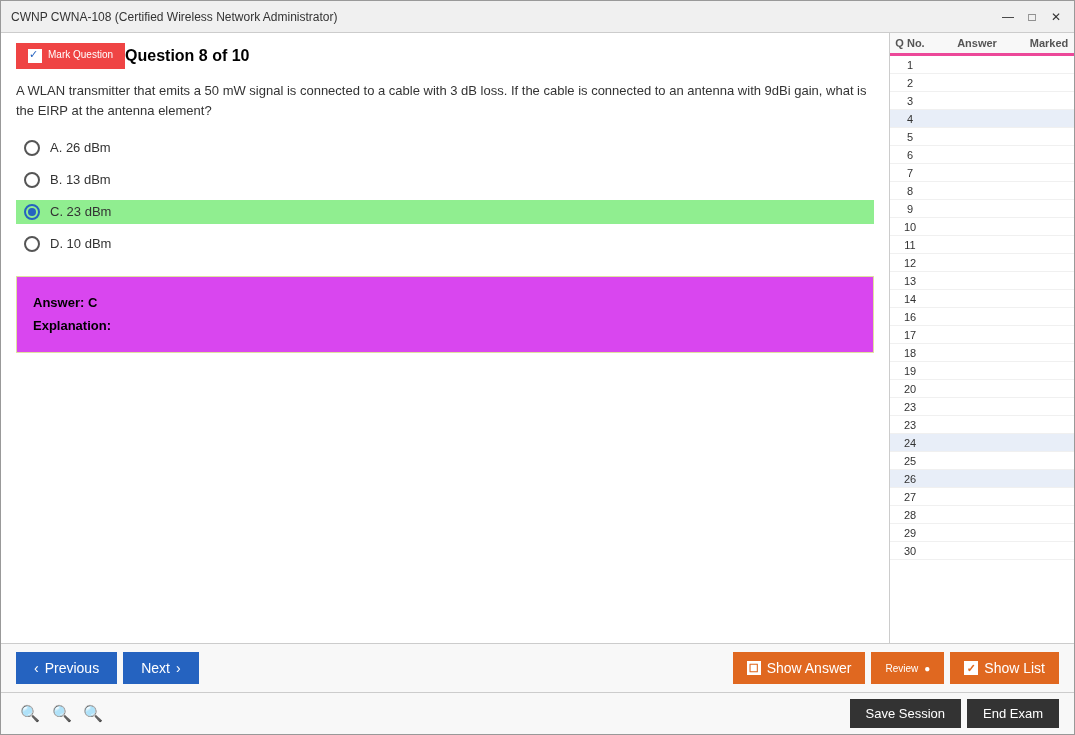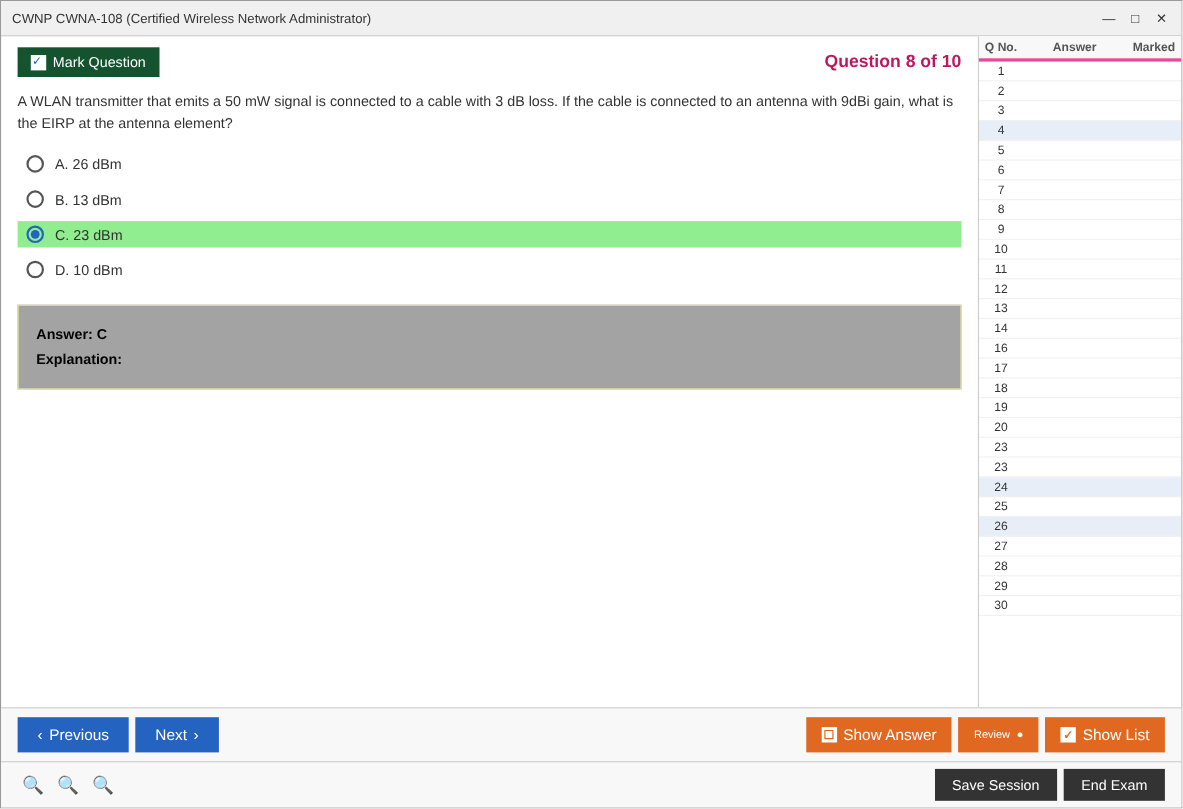--- a/index.html
+++ b/index.html
@@ -59,64 +59,63 @@
       padding: 10px 15px;
       overflow-y: auto;
     }
     
     .header-row {
       display: flex;
       align-items: center;
       margin-bottom: 12px;
     }
     .mark-question-btn {
-      background: #14532d;
+      background: #ef4444;
       color: #fff;
       border: none;
       padding: 6px 12px;
-      font-size: 13px;
-      cursor: pointer;
-      display: flex;
-      align-items: flex-end;
+      font-size: 10px;
+      cursor: pointer;
+      display: flex;
+      align-items: flex-start;
       gap: 6px;
       white-space: nowrap;
     }
     .mark-question-btn .checkbox-icon {
       width: 14px;
       height: 14px;
       background: #fff;
       display: inline-block;
       position: relative;
     }
     .mark-question-btn .checkbox-icon::after {
       content: '✓';
       color: #2563c0;
       font-size: 11px;
       position: absolute;
       top: -1px;
       left: 1px;
     }
     .question-title {
       flex: 1;
-      text-align: right;
+      text-align: left;
       font-size: 16px;
       font-weight: bold;
-      color: #be185d;
+      color: #000000;
     }
     
     .question-text {
       font-size: 13px;
       color: #333;
       margin-bottom: 16px;
       line-height: 1.5;
     }
     
     .option-row {
       display: flex;
-      align-items: center;
       margin-bottom: 8px;
       padding: 4px 8px;
       cursor: pointer;
     }
     .option-row.selected-correct {
       background: #90ee90;
     }
     .option-radio {
       width: 16px;
       height: 16px;
@@ -137,21 +136,21 @@
       height: 8px;
       background: #2563c0;
       border-radius: 50%;
     }
     .option-text {
       font-size: 13px;
       color: #333;
     }
     
     .answer-box {
-      background: #a3a3a3;
+      background: #d946ef;
       border: 1px solid #e0e0a0;
       padding: 14px 16px;
       margin-top: 12px;
       line-height: 1.8;
     }
     .answer-box .answer-line {
       font-weight: bold;
       font-size: 13px;
     }
     .answer-box .explanation-line {

